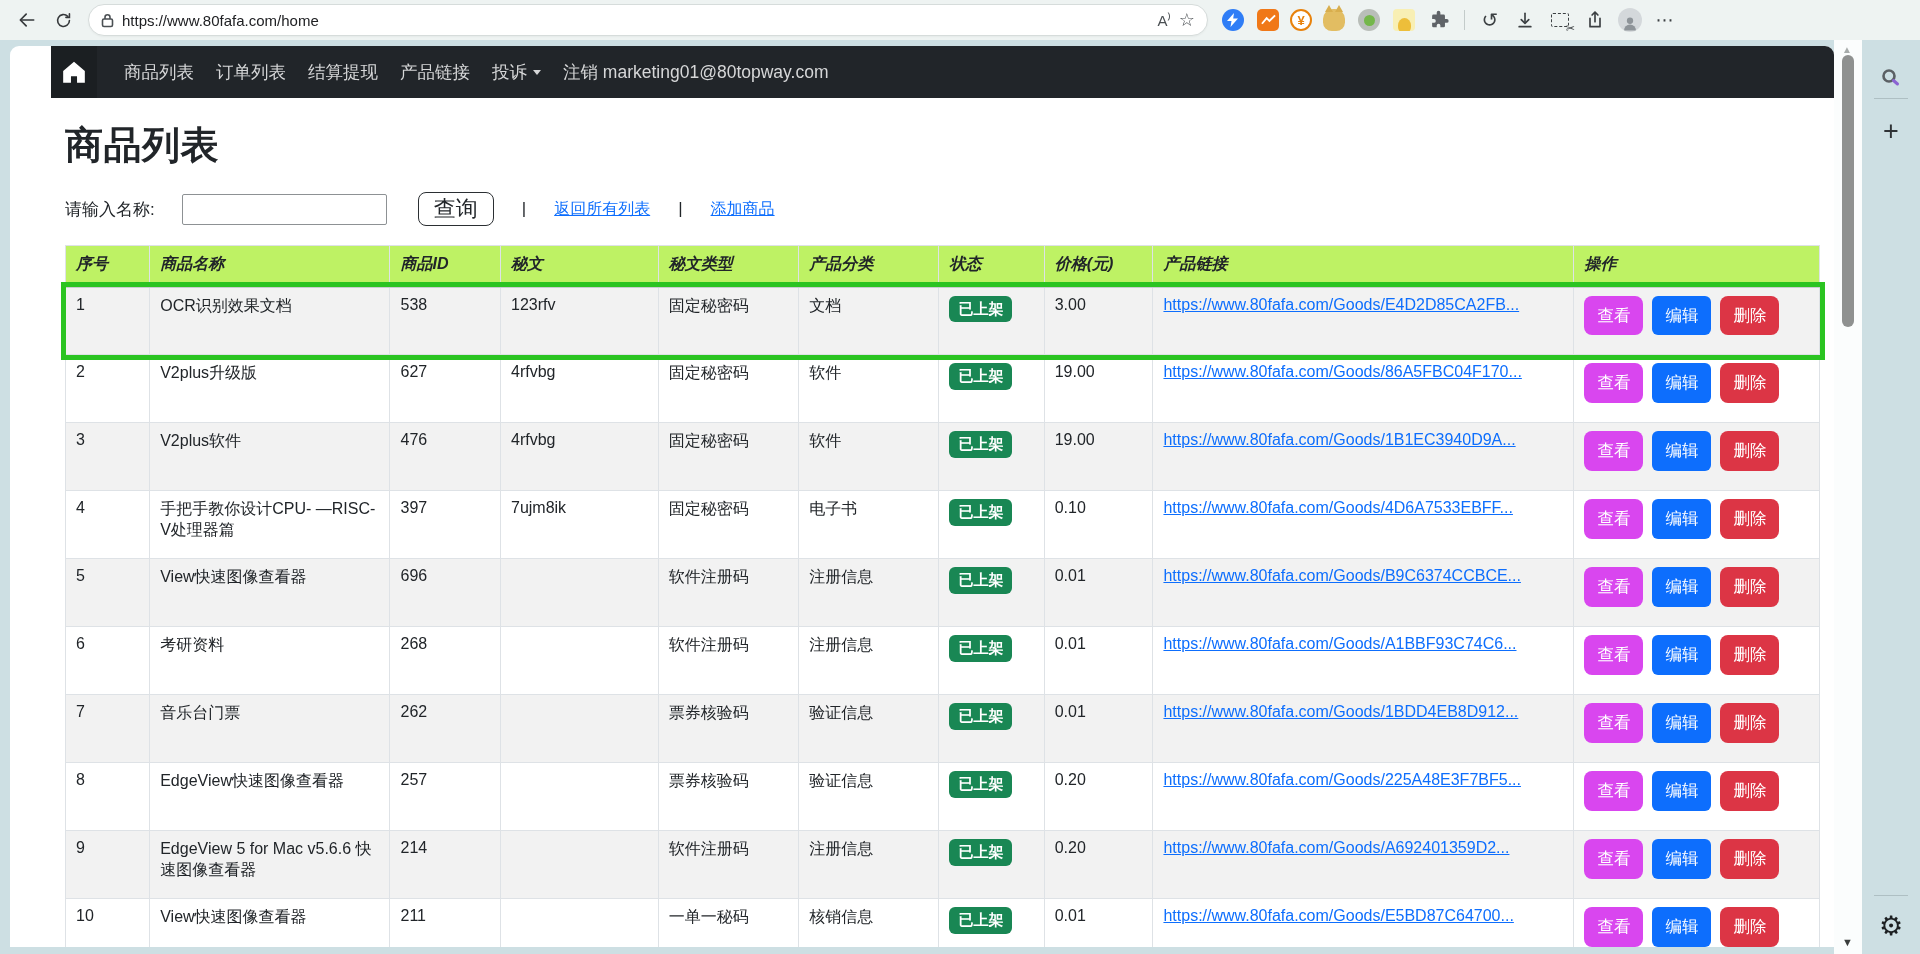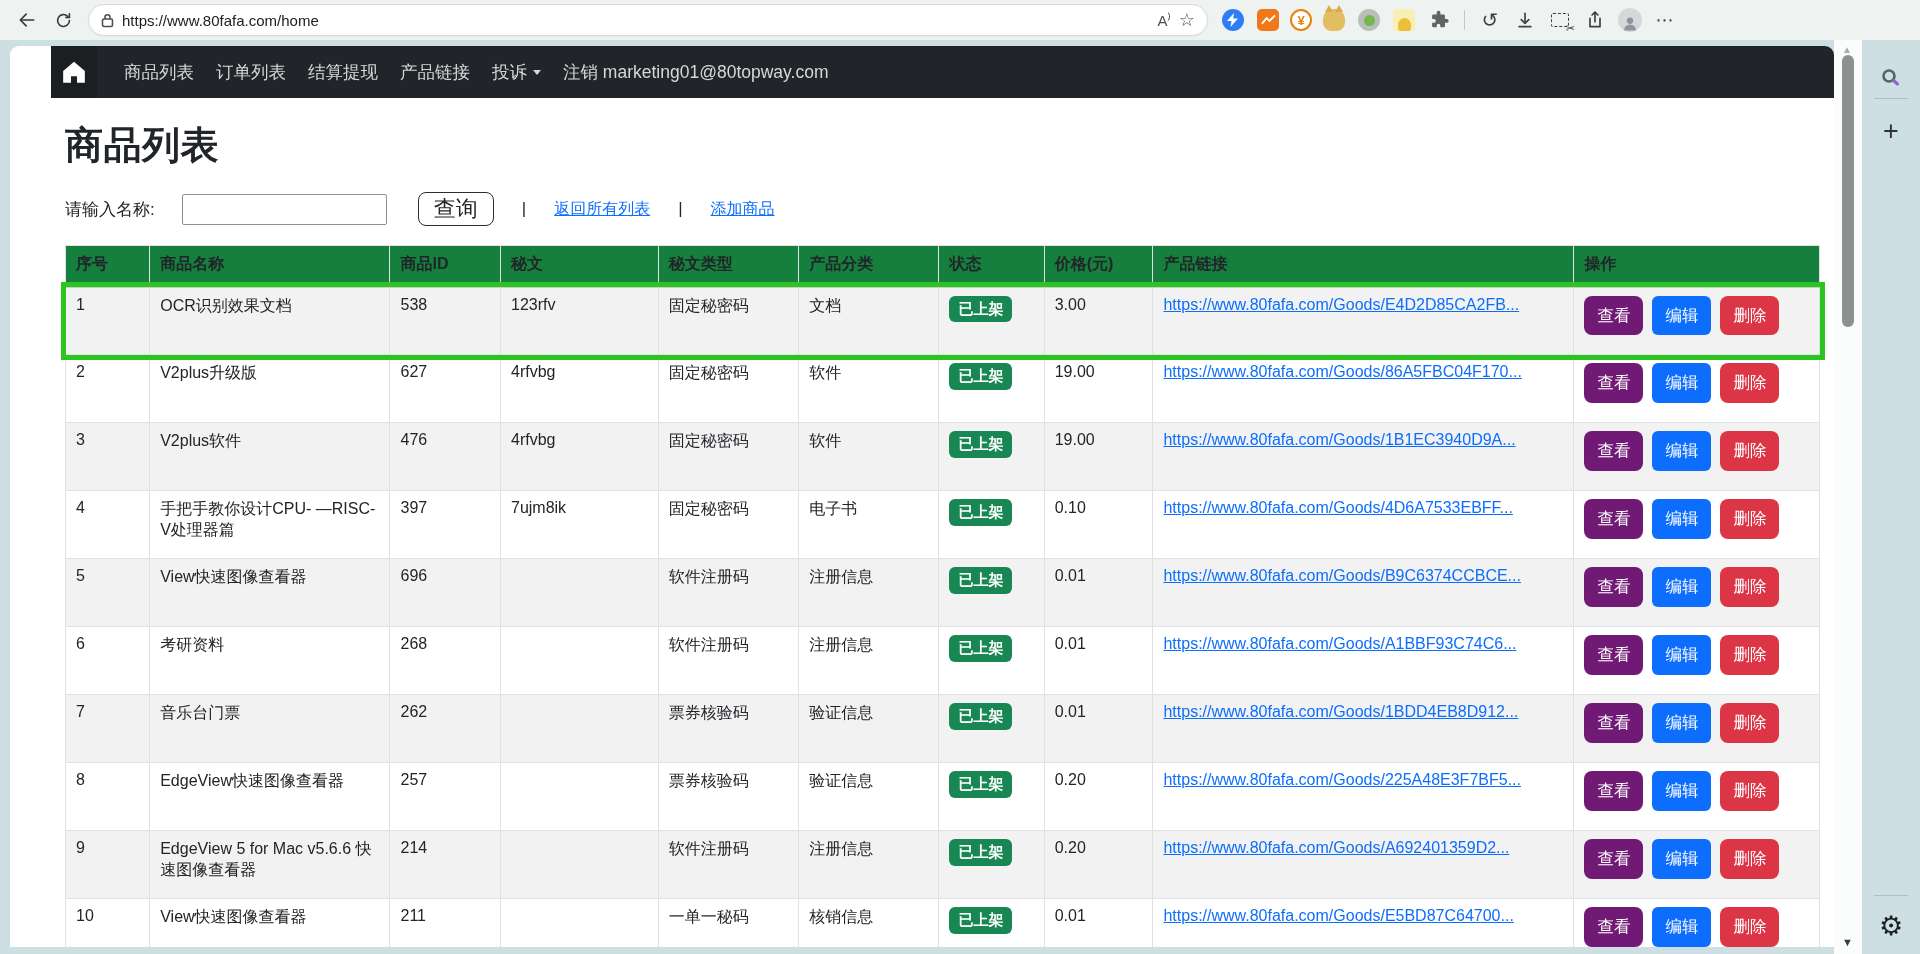--- a/index.html
+++ b/index.html
@@ -65,30 +65,30 @@
   .page-title { font-size:38px; font-weight:600; color:#212529; margin:16px 0 20px 0; letter-spacing:.5px; }
   .search-row { display:flex; align-items:center; gap:27px; font-size:17px; color:#212529; height:36px; }
   .search-input { width:205px; height:31px; border:1px solid #8d9194; border-radius:2px; padding:0 8px; font-size:15px; }
   .query-btn { height:34px; padding:0 15px; background:#fff; border:1px solid #2b2f33; border-radius:8px;
     font-size:22px; color:#212529; margin-left:4px; }
   .pipe { color:#212529; margin:0 1px; }
   .top-link { color:#0d6efd; text-decoration:underline; font-size:16px; }
 
   table { width:100%; border-collapse:collapse; margin-top:18px; font-size:16px; color:#212529; table-layout:fixed; }
   th, td { border:1px solid #dee2e6; padding:8px 10px; text-align:left; vertical-align:top; }
-  thead th { font-weight:bold; border-bottom:2px solid #c8cccf; height:41px; background:#15803d; }
+  thead th { font-weight:bold; border-bottom:2px solid #c8cccf; height:41px; background:#bef264;font-style:italic; }
   tbody td { height:68px; }
   tbody tr:nth-child(odd) { background:#f2f2f2; }
   tr.highlighted { outline:5px solid #2bc421; outline-offset:0; }
   .badge { display:inline-block; background:#198754; color:#fff; font-weight:bold; font-size:15px;
     padding:5px 9px; border-radius:6px; line-height:1.1; }
   .cell-link { color:#0d6efd; white-space:nowrap; overflow:hidden; display:block; }
   .ops { display:flex; gap:9px; }
   .btn { border:none; border-radius:8px; color:#fff; font-size:16.5px; padding:10px 13px; line-height:1.2; cursor:pointer; }
-  .btn-view { background:#701a75; }
+  .btn-view { background:#d946ef; }
   .btn-edit { background:#0d6efd;border-radius:6px; }
   .btn-del  { background:#dc3545; }
   svg { display:block; }
 </style>
 </head>
 <body>
 
 <div class="toolbar">
   <div class="tb-btn">
     <svg width="20" height="20" viewBox="0 0 24 24" fill="none" stroke="#35383b" stroke-width="2" stroke-linecap="round" stroke-linejoin="round">

